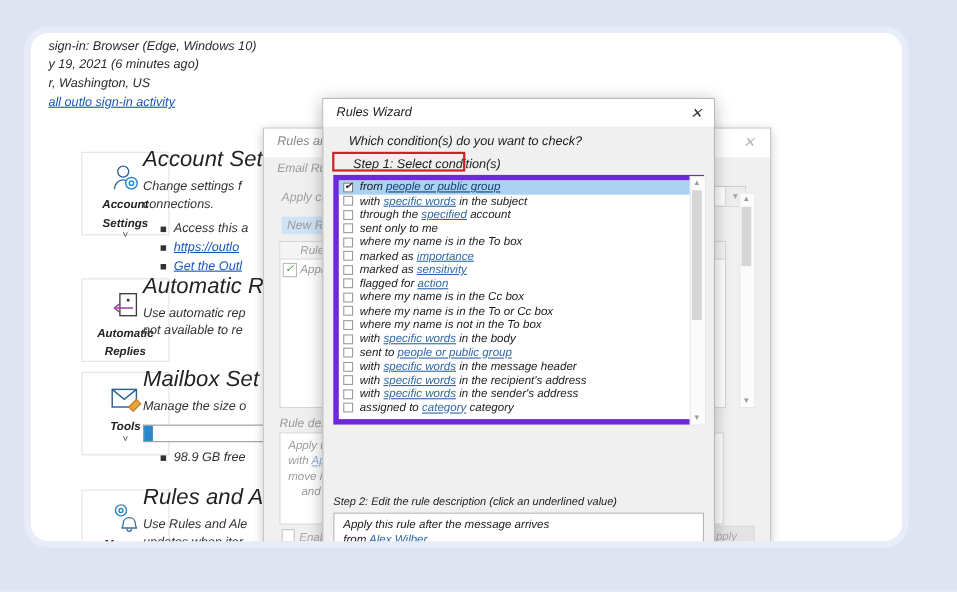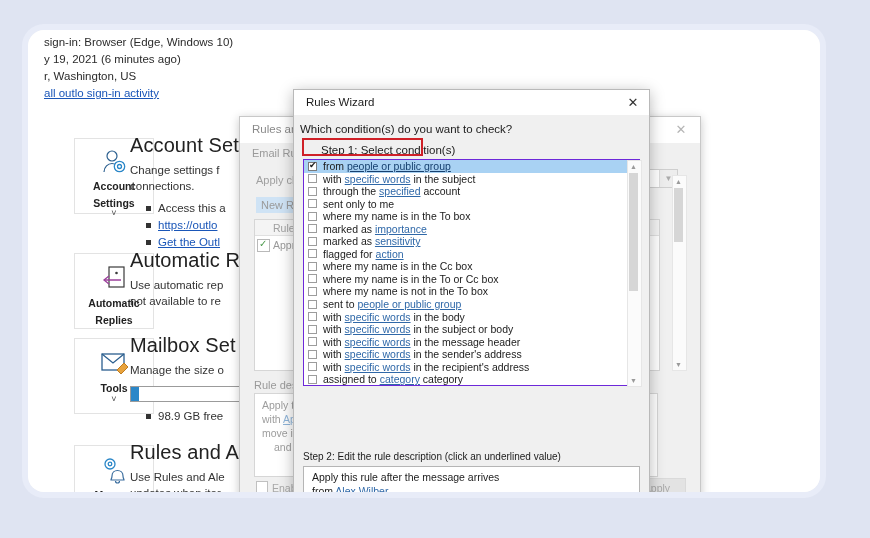--- a/index.html
+++ b/index.html
@@ -2,21 +2,21 @@
 <html><head>
 <meta charset="utf-8">
 <style>
   html,body{margin:0;padding:0;}
   body{
     width:870px;height:538px;overflow:hidden;
     background:#dfe4f2;
     font-family:"Liberation Sans",sans-serif;
     -webkit-font-smoothing:antialiased;
   }
-  .stage{position:relative;width:870px;height:478px;}
+  .stage{position:relative;width:870px;height:478px;font-style:italic;}
 
   
   .app-card{
     position:absolute;left:28px;top:30px;width:792px;height:462px;
     background:#f2f2f2;border-radius:16px;
     box-shadow:0 0 0 6px #e8ecf8;
     overflow:hidden;
   }
 
   
@@ -147,32 +147,32 @@
     background:#f0f0f0;border:1px solid #b9b9b9;
     box-shadow:0 3px 14px rgba(0,0,0,.28);
     color:#1b1b1b;
   }
   .wiz-tb{height:25px;background:#fff;position:relative;padding-left:36px;}
   .wiz-tb .ttl{position:absolute;left:12px;top:6px;font-size:11.5px;color:#1b1b1b;}
   .wiz-tb .x{
     position:absolute;right:5px;top:2px;width:22px;height:21px;
     font-size:13px;color:#333;text-align:center;line-height:21px;cursor:pointer;
   }
-  .wiz-q{position:absolute;left:6px;top:33px;font-size:11.5px;color:#1b1b1b;text-align:center;}
+  .wiz-q{position:absolute;left:23px;top:33px;font-size:11.5px;color:#1b1b1b;text-align:center;}
   .step1-wrap{position:absolute;left:9px;top:50px;padding-left:16px;}
   .step1-lbl{
     font-size:11.5px;color:#1b1b1b;padding:1px 4px 2px 2px;display:inline-block;
   }
   .redbox{
     position:absolute;left:8px;top:48px;width:121px;height:18px;
     border:2px solid #cf2027;box-sizing:border-box;pointer-events:none;
   }
   .condbox{
     position:absolute;left:9px;top:69px;width:337px;height:227px;
-    background:#fff;border:1px solid #6d28d9;box-sizing:border-box;overflow:hidden;
+    background:#fff;border:5px solid #6d28d9;box-sizing:border-box;overflow:hidden;
   }
   .cond{
     height:12.55px;font-size:10.5px;line-height:12.55px;color:#1b1b1b;
     position:relative;padding-left:19px;white-space:nowrap;cursor:pointer;
   }
   .cond .cb{
     position:absolute;left:4px;top:1.5px;width:9px;height:9px;
     border:1px solid #9c9c9c;background:#fff;box-sizing:border-box;
   }
   .cond.sel{background:#a9d2f3;}
@@ -351,26 +351,25 @@
           <div class="cond"><span class="cb"></span><span>with </span><u>specific words</u><span> in the subject</span></div>
           <div class="cond"><span class="cb"></span><span>through the </span><u>specified</u><span> account</span></div>
           <div class="cond"><span class="cb"></span><span>sent only to me</span><span></span></div>
           <div class="cond"><span class="cb"></span><span>where my name is in the To box</span><span></span></div>
           <div class="cond"><span class="cb"></span><span>marked as </span><u>importance</u><span></span></div>
           <div class="cond"><span class="cb"></span><span>marked as </span><u>sensitivity</u><span></span></div>
           <div class="cond"><span class="cb"></span><span>flagged for </span><u>action</u><span></span></div>
           <div class="cond"><span class="cb"></span><span>where my name is in the Cc box</span><span></span></div>
           <div class="cond"><span class="cb"></span><span>where my name is in the To or Cc box</span><span></span></div>
           <div class="cond"><span class="cb"></span><span>where my name is not in the To box</span><span></span></div>
+          <div class="cond"><span class="cb"></span><span>with </span><u>specific words</u><span> in the body</span></div>
           <div class="cond"><span class="cb"></span><span>sent to </span><u>people or public group</u><span></span></div>
-          <div class="cond"><span class="cb"></span><span>with </span><u>specific words</u><span> in the body</span></div>
-          <div class="cond"><span class="cb"></span><span>with </span><u>specific words</u><span> in the subject or body</span></div>
           <div class="cond"><span class="cb"></span><span>with </span><u>specific words</u><span> in the message header</span></div>
+          <div class="cond"><span class="cb"></span><span>with </span><u>specific words</u><span> in the recipient's address</span></div>
           <div class="cond"><span class="cb"></span><span>with </span><u>specific words</u><span> in the sender's address</span></div>
-          <div class="cond"><span class="cb"></span><span>with </span><u>specific words</u><span> in the recipient's address</span></div>
           <div class="cond"><span class="cb"></span><span>assigned to </span><u>category</u><span> category</span></div>
         </div>
 
       <div class="sbar" style="left:333px;top:70px;width:13px;height:225px;">
         <div class="ar" style="top:0;">▲</div>
         <div class="th" style="top:12px;height:118px;"></div>
         <div class="ar" style="bottom:0;">▼</div>
       </div>
 
       <div class="step2-lbl">Step 2: Edit the rule description (click an underlined value)</div>

